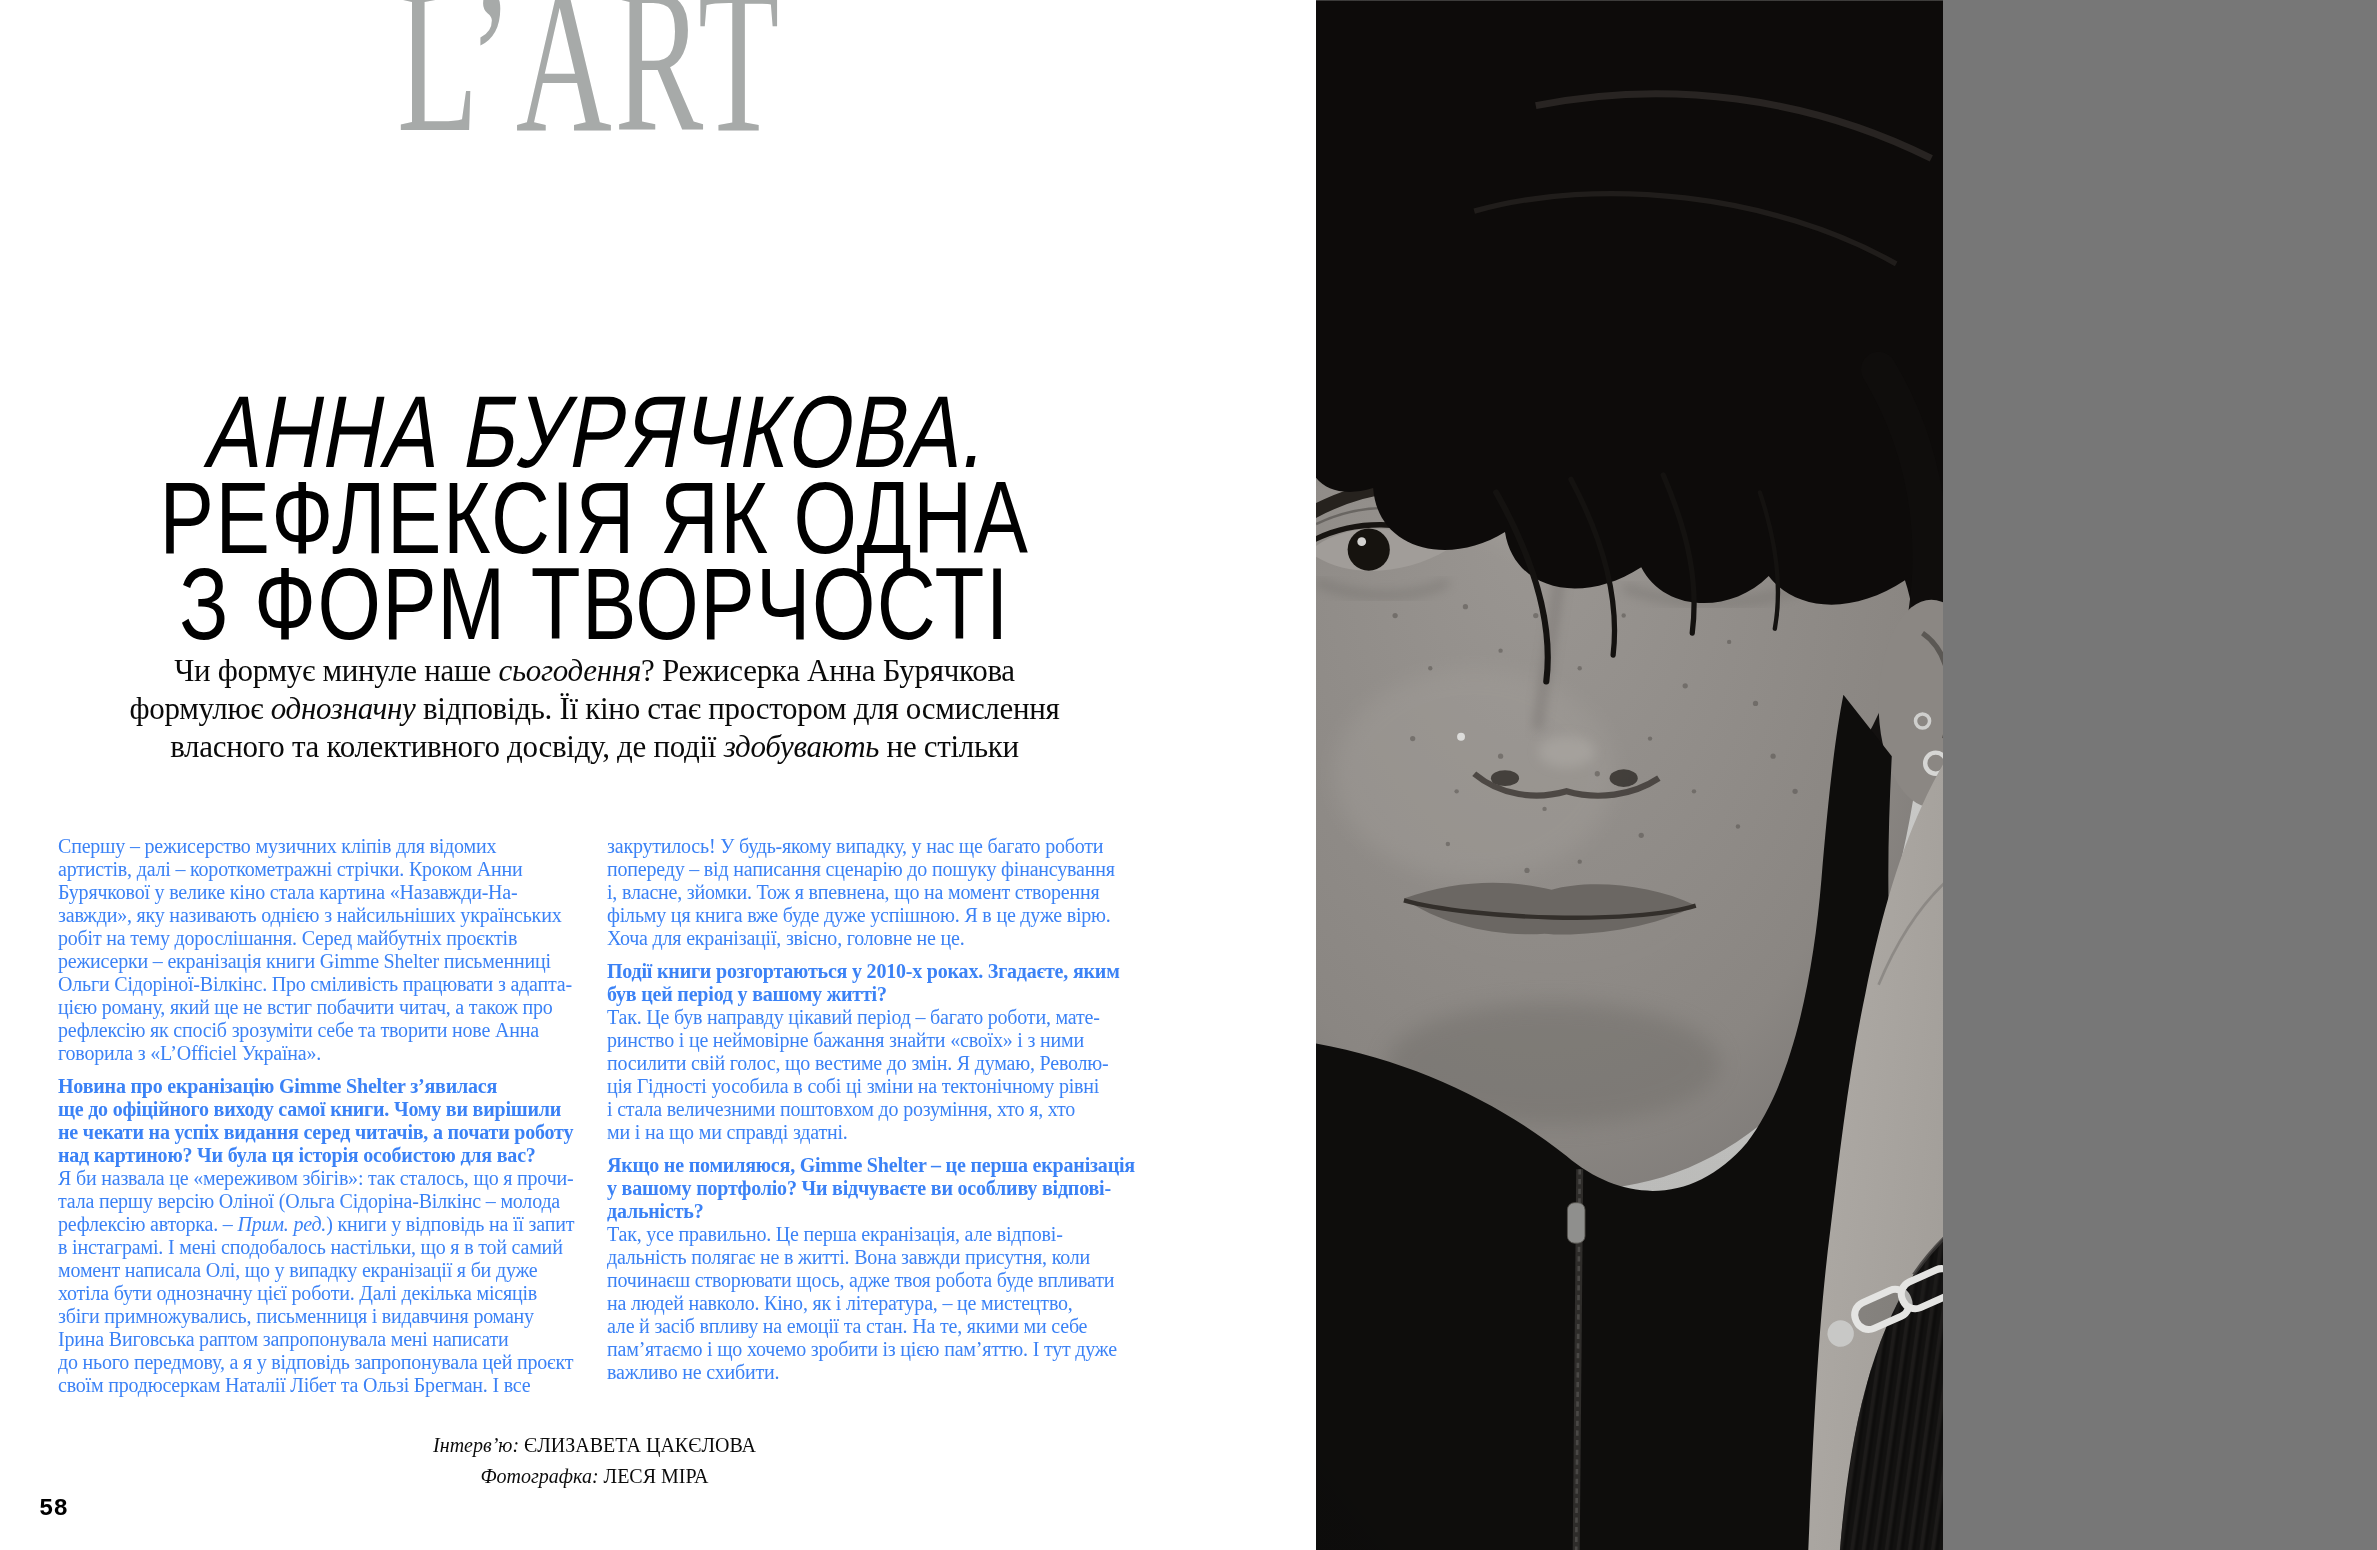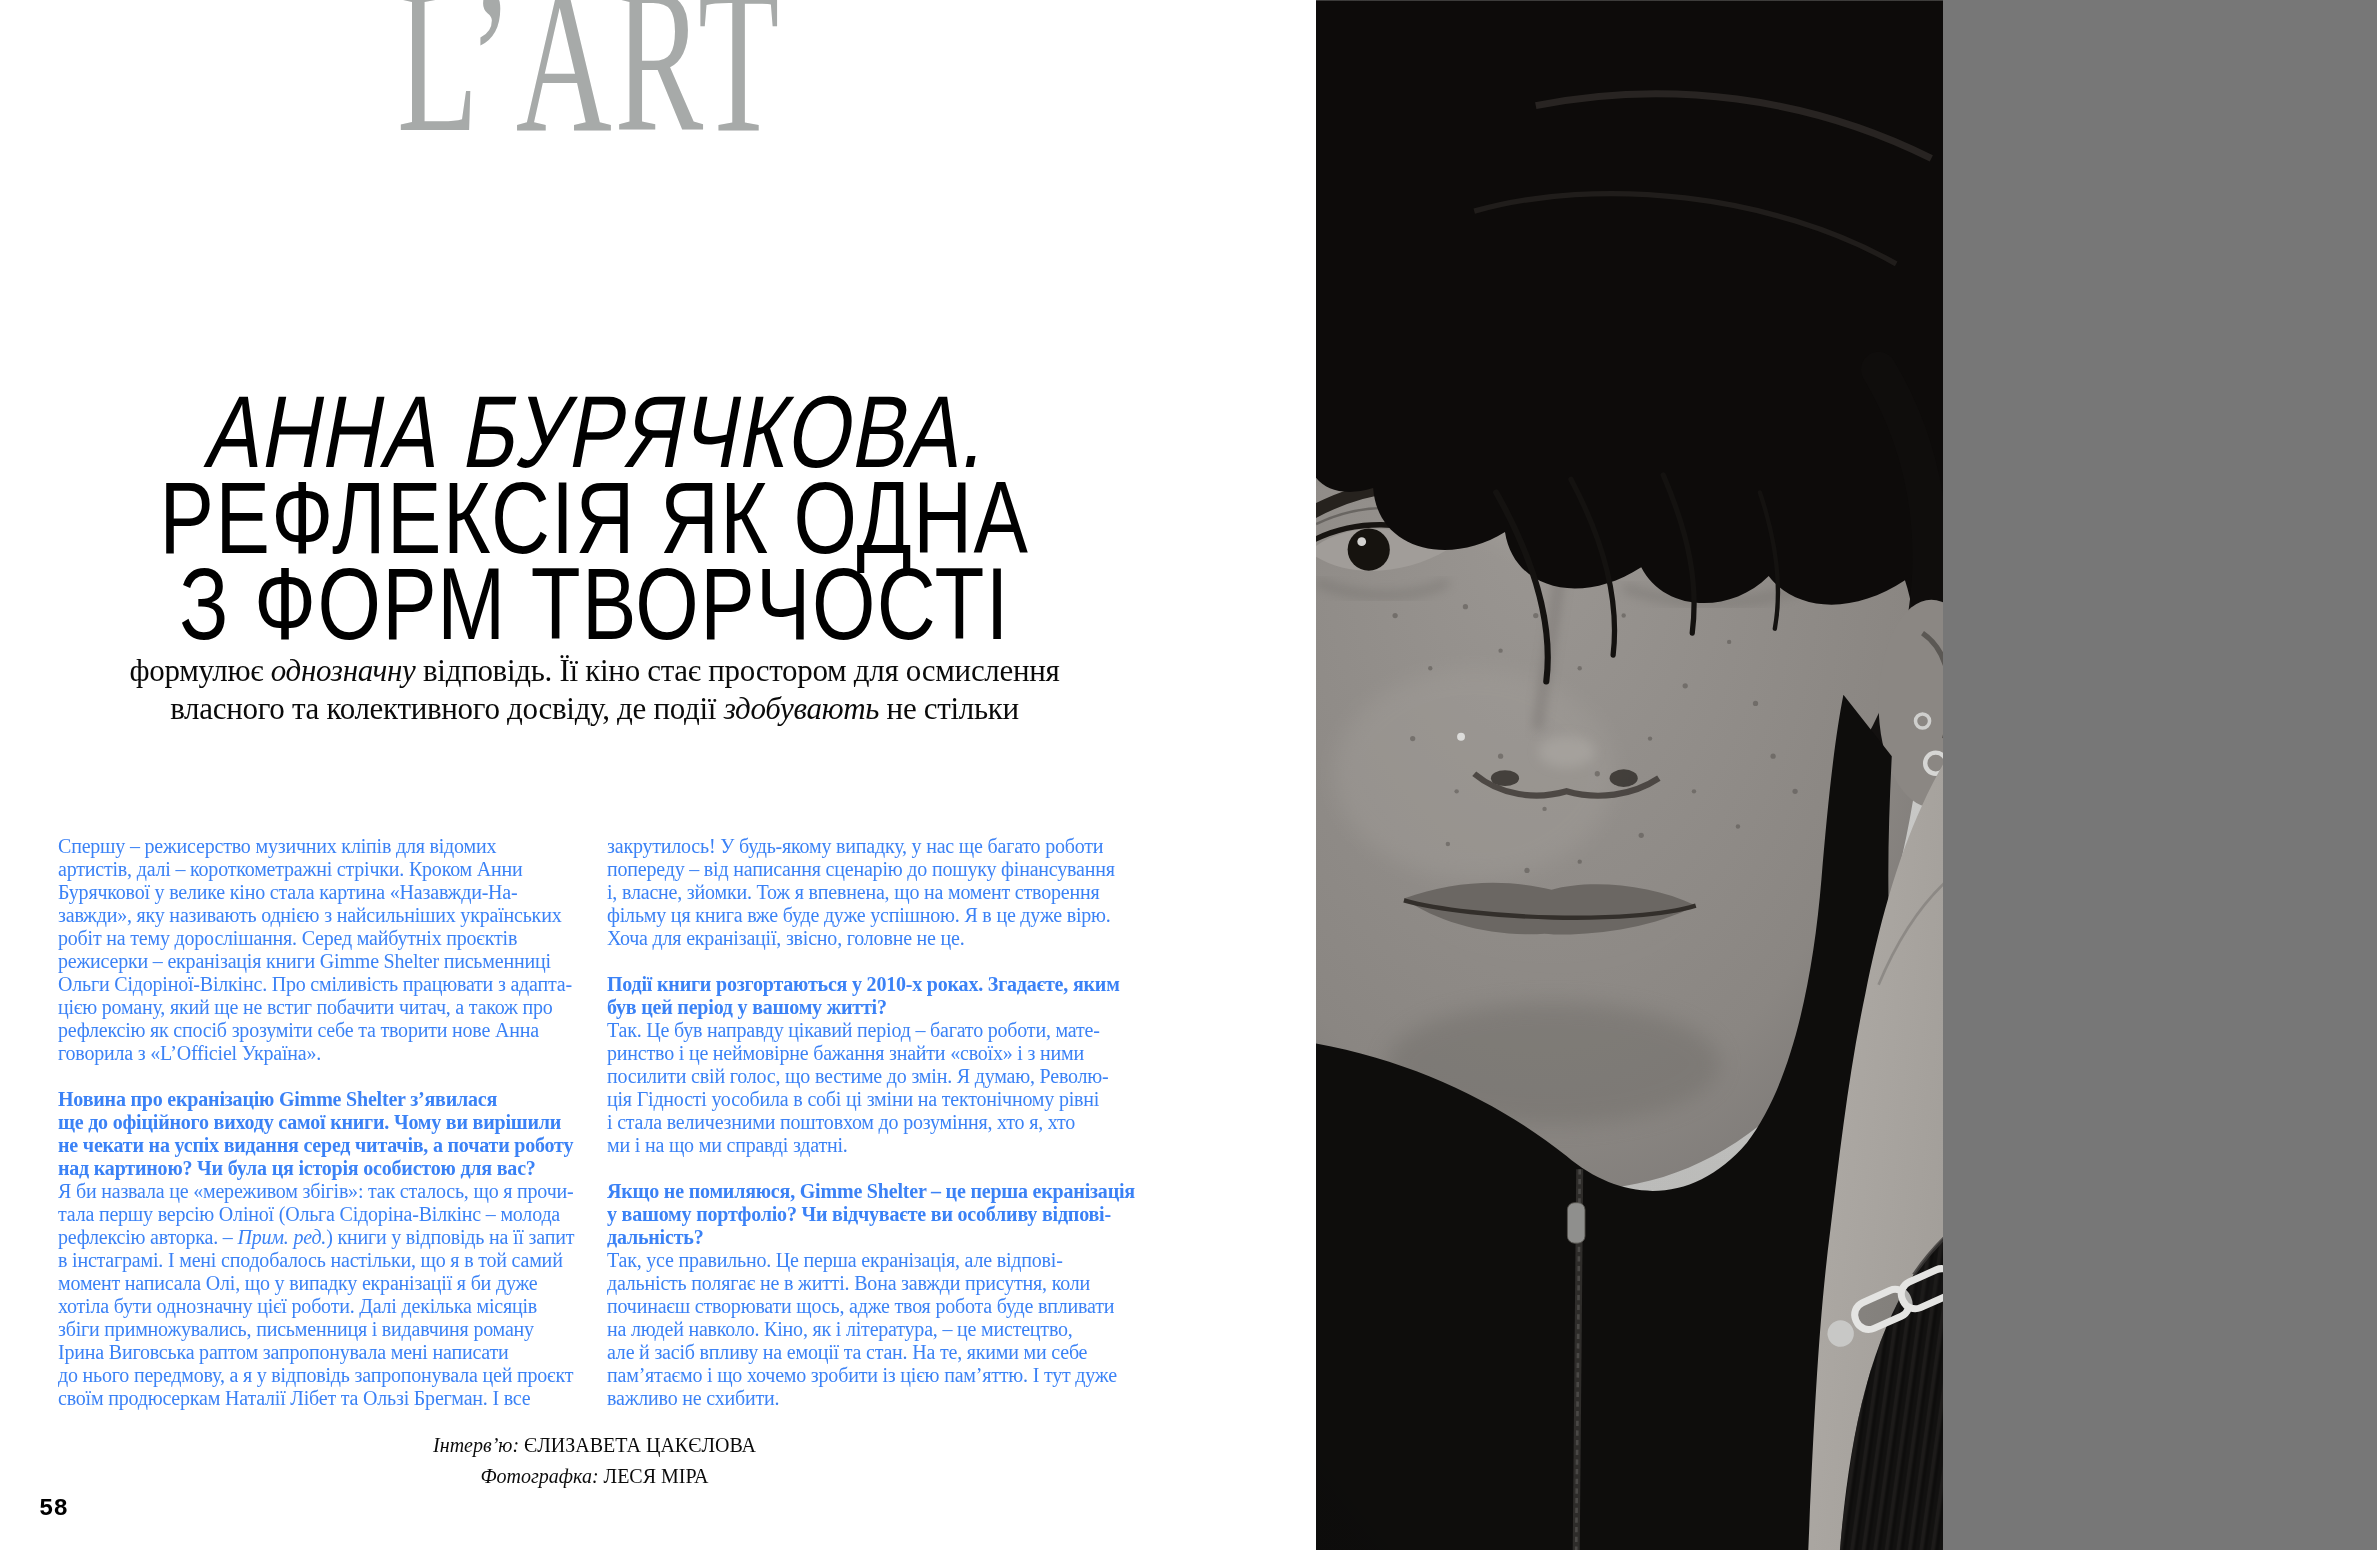--- a/index.html
+++ b/index.html
@@ -20,21 +20,21 @@
   
   .lead{position:absolute;left:53px;top:652px;width:1083px;text-align:center;
         font-size:31px;line-height:38px;color:#0a0a0a;letter-spacing:-0.3px;}
   .lead .line{white-space:nowrap;}
   
   .col{position:absolute;top:835px;font-size:20px;line-height:23px;color:#3b82f6;
        letter-spacing:-0.2px;}
   .col1{left:58px;width:540px;}
   .col2{left:607px;width:572px;}
   .line{white-space:nowrap;}
-  .block.q{margin-top:23px;}
+  .block.q{margin-top:10px;}
   .block.q .seg{font-weight:700;}
   .it{font-style:italic;}
   
   .credits{position:absolute;left:0;top:1430px;width:1189px;text-align:center;
            font-size:20px;line-height:31px;color:#0b0b0b;}
   .credits .line{white-space:nowrap;}
   
   .pagenum{position:absolute;left:39px;top:1495px;font-family:Liberation Mono, monospace;
            font-weight:700;font-size:24px;color:#000;}
   
@@ -47,20 +47,21 @@
 
   <div class="masthead">L’ART</div>
 
   <div class="title">
     <span class="tl t1">АННА БУРЯЧКОВА.</span>
     <span class="tl t2">РЕФЛЕКСІЯ ЯК ОДНА</span>
     <span class="tl t3">З ФОРМ ТВОРЧОСТІ</span>
   </div>
 
   <div class="lead">
+      <div class="line"><span class="seg">Чи формує минуле наше </span><span class="seg it">сьогодення</span><span class="seg">? Режисерка Анна Бурячкова</span></div>
       <div class="line"><span class="seg">формулює </span><span class="seg it">однозначну</span><span class="seg"> відповідь. Її кіно стає простором для осмислення</span></div>
       <div class="line"><span class="seg">власного та колективного досвіду, де події </span><span class="seg it">здобувають</span><span class="seg"> не стільки</span></div>
     </div>
 
   <div class="col col1">
       <div class="block p">
         <div class="line"><span class="seg">Спершу – режисерство музичних кліпів для відомих</span></div>
         <div class="line"><span class="seg">артистів, далі – короткометражні стрічки. Кроком Анни</span></div>
         <div class="line"><span class="seg">Бурячкової у велике кіно стала картина «Назавжди-На-</span></div>
         <div class="line"><span class="seg">завжди», яку називають однією з найсильніших українських</span></div>

